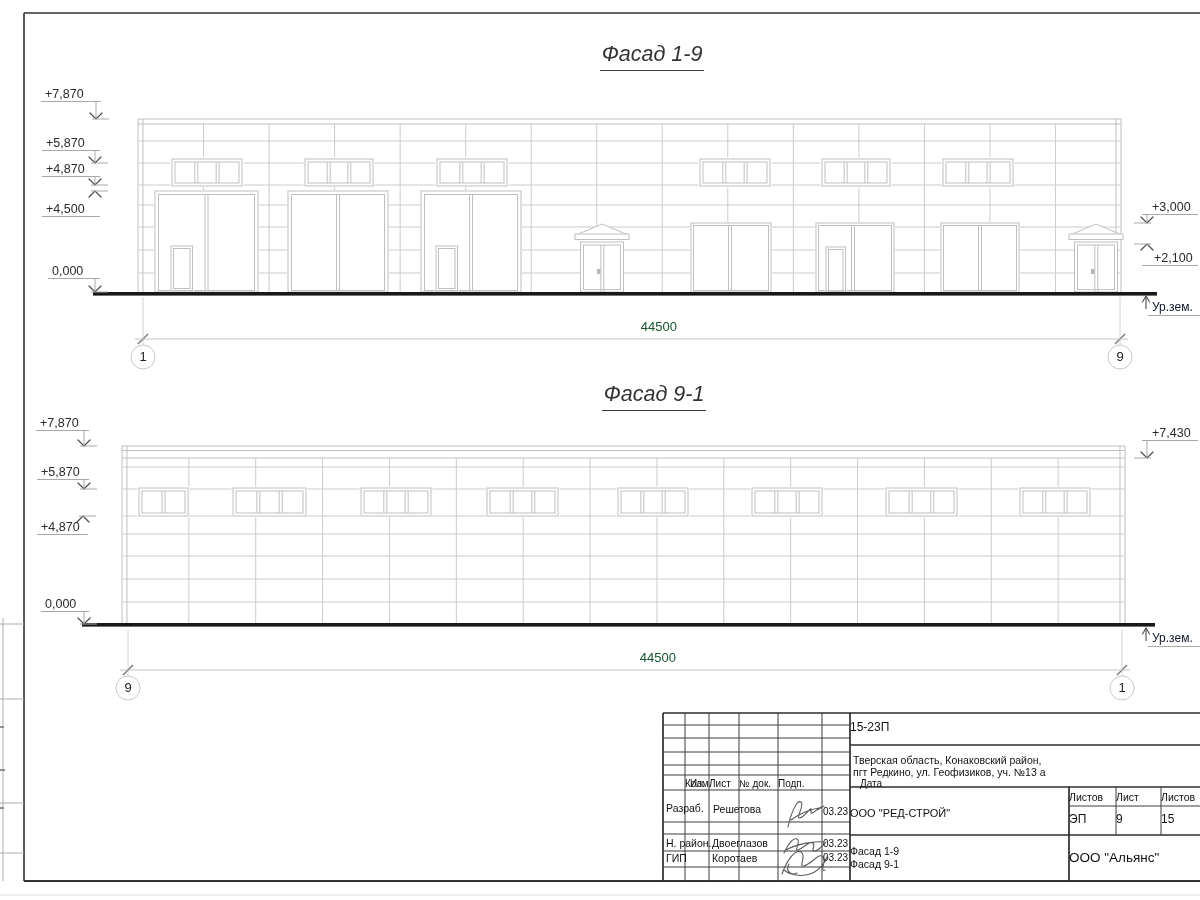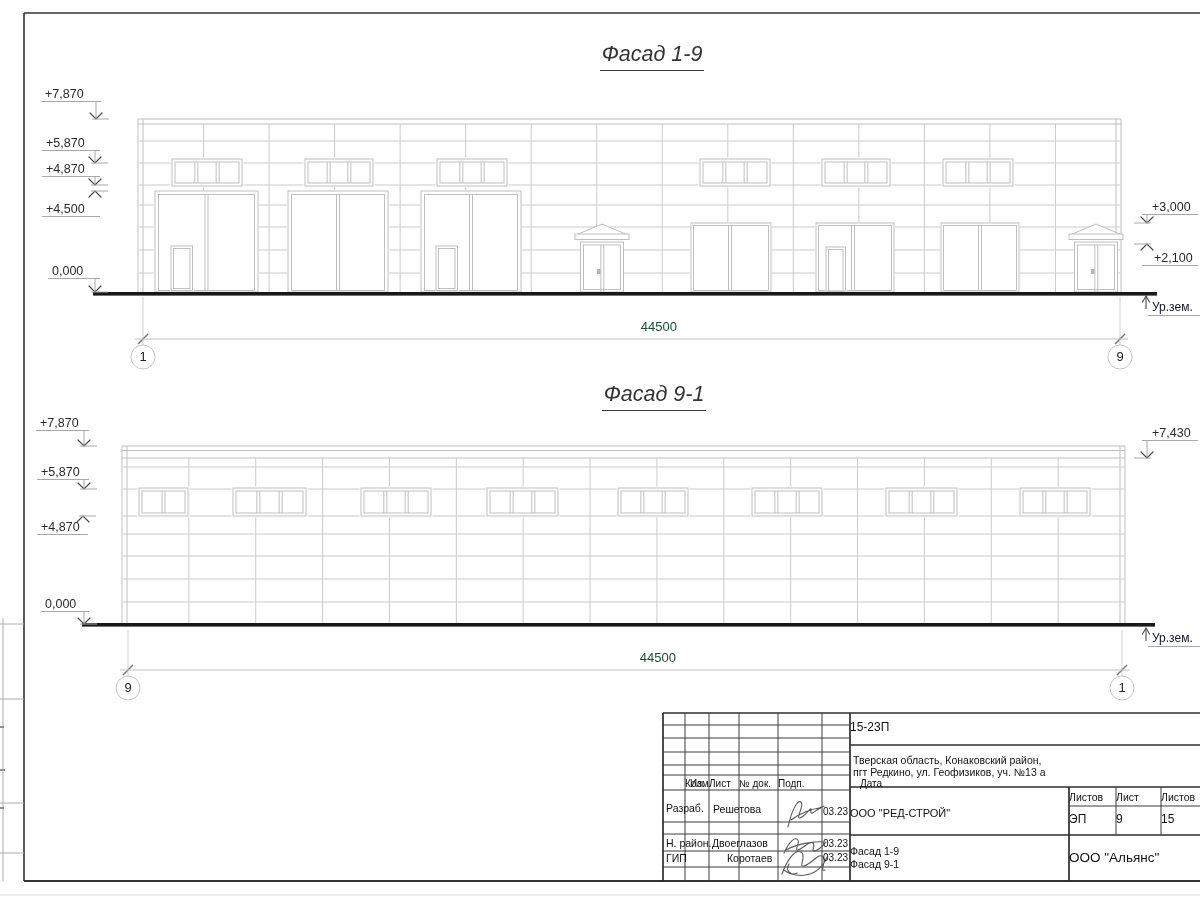--- a/index.html
+++ b/index.html
@@ -378,21 +378,21 @@
 <div class="abs tb tb-s ctr" style="left:778px;top:778px;width:44px;">Подп.</div>
 <div class="abs tb tb-s ctr" style="left:822px;top:778px;width:52px;padding-left:38px;">Дата</div>
 
 <div class="abs tb tb-m" style="left:666px;top:802px;">Разраб.</div>
 <div class="abs tb tb-m" style="left:713px;top:803px;">Решетова</div>
 <div class="abs tb tb-s ctr" style="left:823px;top:806px;width:27px;">03.23</div>
 <div class="abs tb tb-m" style="left:666px;top:837px;">Н. район.</div>
 <div class="abs tb tb-m" style="left:712px;top:837px;">Двоеглазов</div>
 <div class="abs tb tb-s ctr" style="left:823px;top:838px;width:27px;">03.23</div>
 <div class="abs tb tb-m" style="left:666px;top:852px;">ГИП</div>
-<div class="abs tb tb-m" style="left:727px;top:852px;">Коротаев</div>
+<div class="abs tb tb-m" style="left:712px;top:852px;">Коротаев</div>
 <div class="abs tb tb-s ctr" style="left:823px;top:852px;width:27px;">03.23</div>
 
 <div class="abs tb ctr" style="left:850px;top:807px;width:219px;font-size:11px;">ООО "РЕД-СТРОЙ"</div>
 <div class="abs tb tb-m ctr" style="left:1069px;top:791px;width:47px;">Листов</div>
 <div class="abs tb tb-m ctr" style="left:1116px;top:791px;width:45px;">Лист</div>
 <div class="abs tb tb-m ctr" style="left:1161px;top:791px;width:61px;">Листов</div>
 <div class="abs tb tb-b ctr" style="left:1069px;top:812px;width:25px;">ЭП</div>
 <div class="abs tb tb-b ctr" style="left:1116px;top:812px;width:45px;">9</div>
 <div class="abs tb tb-b ctr" style="left:1161px;top:812px;width:61px;">15</div>
 <div class="abs tb tb-m ctr" style="left:850px;top:845px;width:219px;">Фасад 1-9</div>

